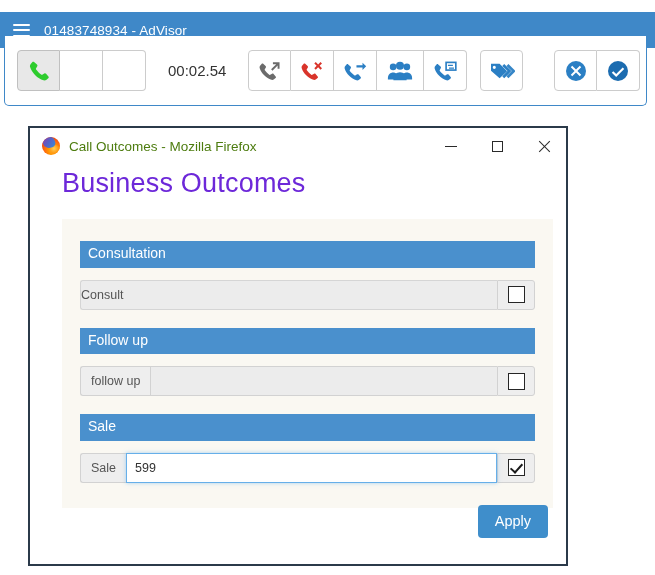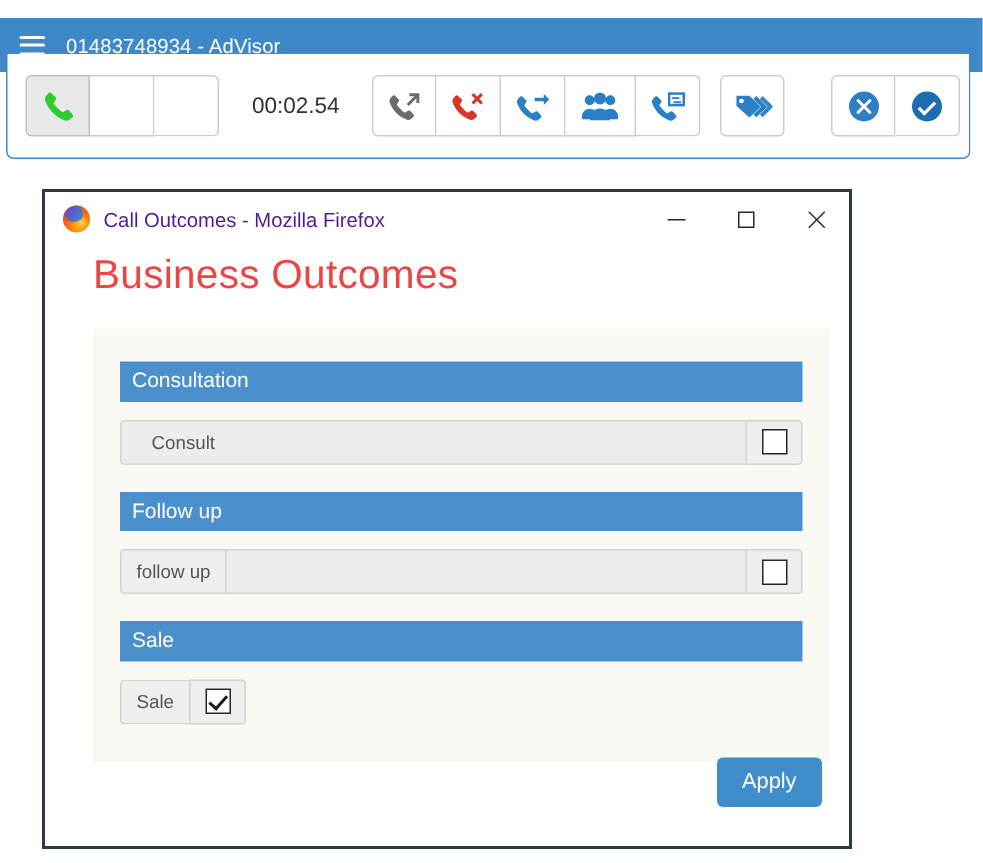--- a/index.html
+++ b/index.html
@@ -151,21 +151,21 @@
     content: "";
     position: absolute;
     right: 0px; bottom: 1px;
     width: 10px; height: 9px;
     border-radius: 50%;
     background: radial-gradient(circle at 40% 40%, #ffd35a, #ff8a00 70%);
     opacity: 0.9;
   }
   .dlg-title {
     font-size: 13.5px;
-    color: #4c1d95;
+    color: #4d7c0f;
     margin-left: 9px;
     white-space: nowrap;
   }
   .win-controls {
     position: absolute;
     right: 0; top: 0;
     height: 36px;
     display: flex;
     align-items: center;
   }
@@ -206,21 +206,21 @@
   
   .dlg-body {
     padding: 0 18px;
     box-sizing: border-box;
     position: relative;
     height: calc(100% - 36px);
   }
   .page-title {
     font-size: 27px;
     font-weight: normal;
-    color: #ef4444;
+    color: #6d28d9;
     margin: 4px 0 0 14px;
     padding: 0;
     letter-spacing: 0.2px;
   }
 
   .card {
     margin: 20px 0 0 14px;
     width: 491px;
     background: #faf8f2;
     box-sizing: border-box;
@@ -244,21 +244,21 @@
     height: 30px;
   }
   .row-plain {
     flex: 1;
     background: #ececec;
     border: 1px solid #d5d5d5;
     border-right: none;
     box-sizing: border-box;
     display: flex;
     align-items: center;
-    padding-left: 20px;
+    padding-left: 0;
     font-size: 12.5px;
     color: #555555;
     border-top-left-radius: 3px;
     border-bottom-left-radius: 3px;
   }
   .addon-label {
     background: #eeeeee;
     border: 1px solid #d2d2d2;
     border-right: none;
     box-sizing: border-box;
@@ -492,20 +492,21 @@
         <div class="chk-addon">
           <span class="chk-box"></span>
         </div>
       </div>
 
       <div class="sec-gap"></div>
 
       <div class="sec-header">Sale</div>
       <div class="row">
         <div class="addon-label">Sale</div>
+        <input class="txt-input focused" type="text" value="599" style="">
         <div class="chk-addon">
           <span class="chk-box checked"></span>
         </div>
       </div>
 
     </div>
 
     <div class="apply-wrap">
       <button class="apply-btn">Apply</button>
     </div>

